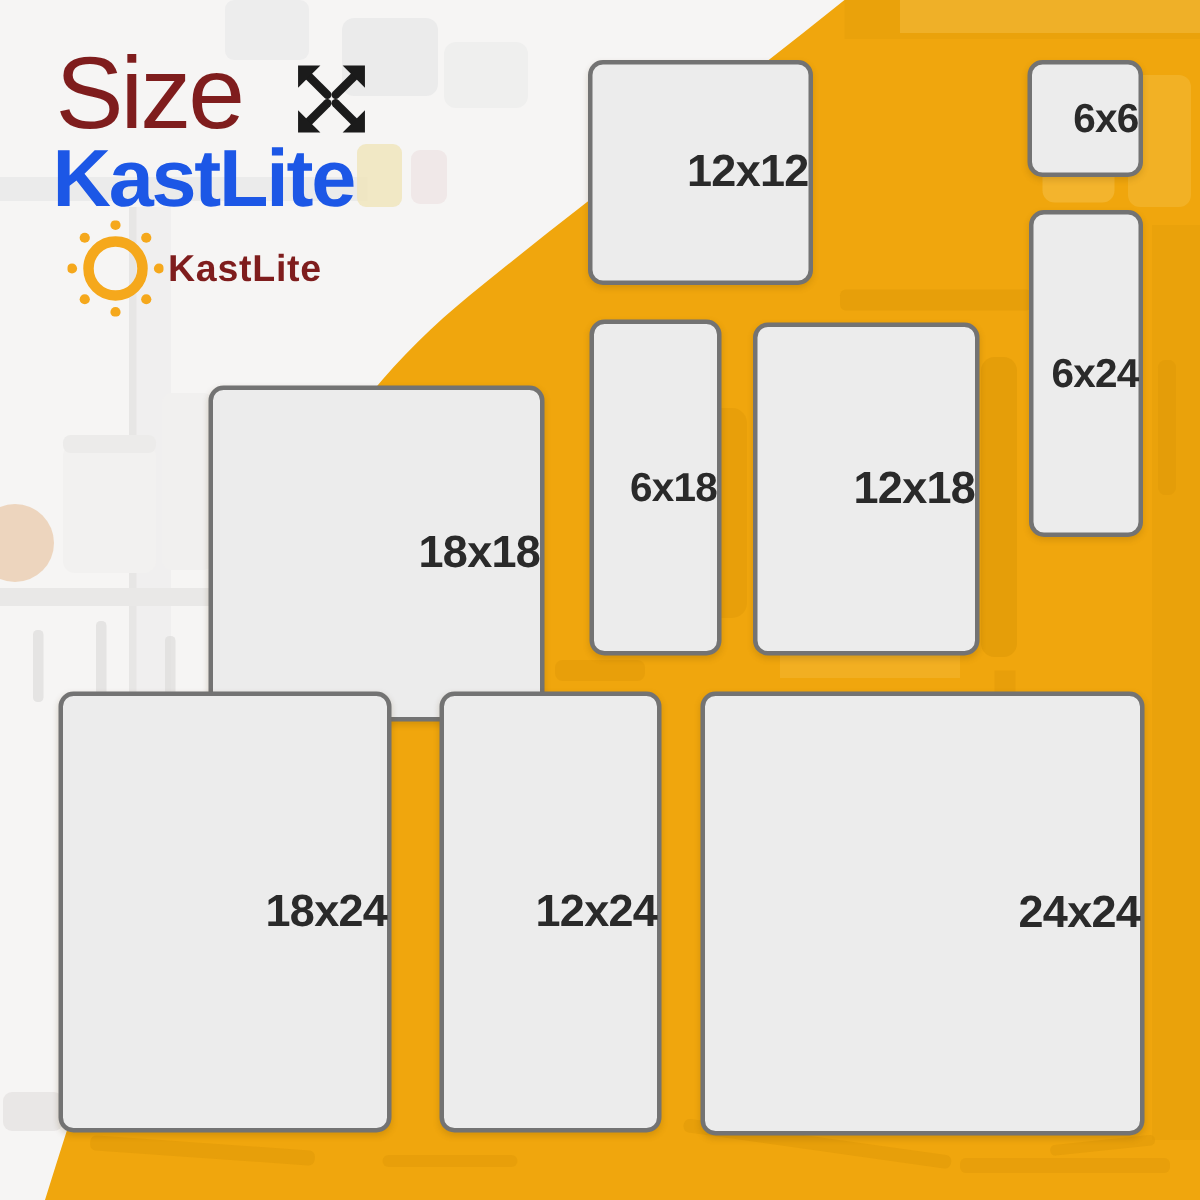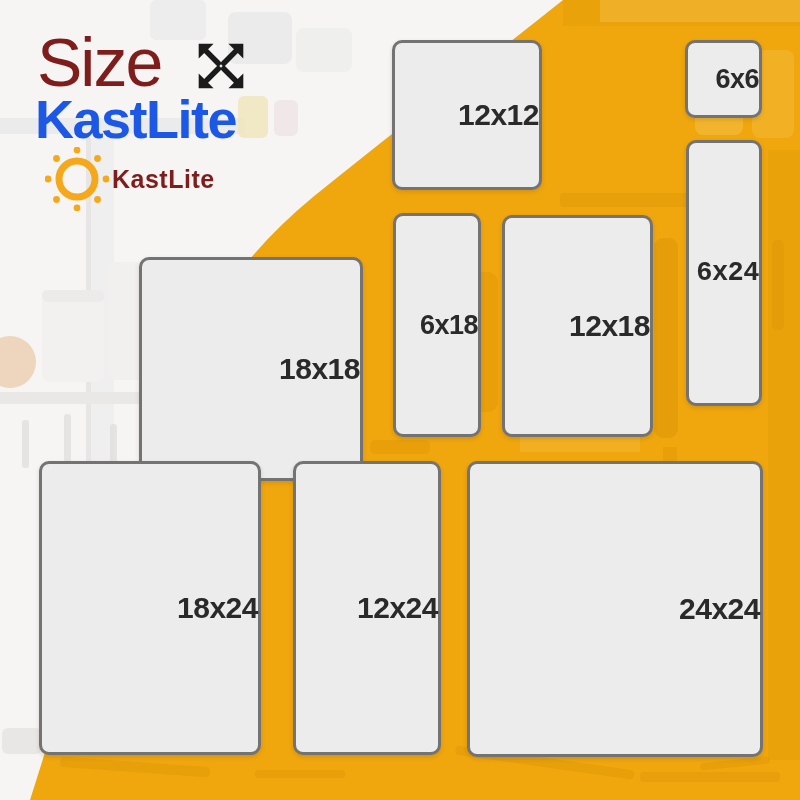--- a/index.html
+++ b/index.html
@@ -39,21 +39,21 @@
     font-weight:700;color:#2A2A2A;letter-spacing:-0.5px;
     font-size:30px;line-height:1;
   }
   .narrow .panel-label{font-size:27px;}
   .p0{left:392px;top:40px;width:150px;height:150px;}
   .p1{left:571px;top:40px;width:76px;height:150px;}
   .p2{left:685px;top:40px;width:77px;height:78px;}
   .p3{left:139px;top:213px;width:224px;height:224px;margin-top:44px;}
   .p4{left:393px;top:213px;width:88px;height:224px;}
   .p5{left:502px;top:215px;width:151px;height:222px;}
-  .p6{left:686px;top:140px;width:76px;height:266px;font-family:Liberation Mono, monospace;}
+  .p6{left:686px;top:140px;width:76px;height:218px;}
   .p7{left:39px;top:461px;width:222px;height:294px;}
   .p8{left:293px;top:461px;width:148px;height:294px;}
   .p9{left:467px;top:461px;width:296px;height:296px;}
 </style>
 </head>
 <body>
 
 <div class="stage">
 
   <svg class="bg" width="800" height="800" viewBox="0 0 800 800">

